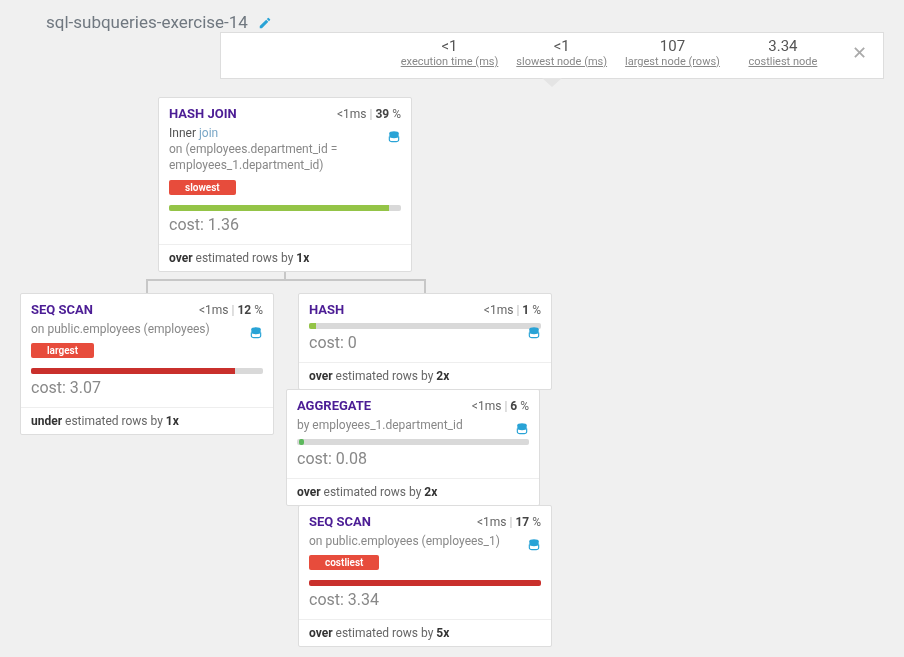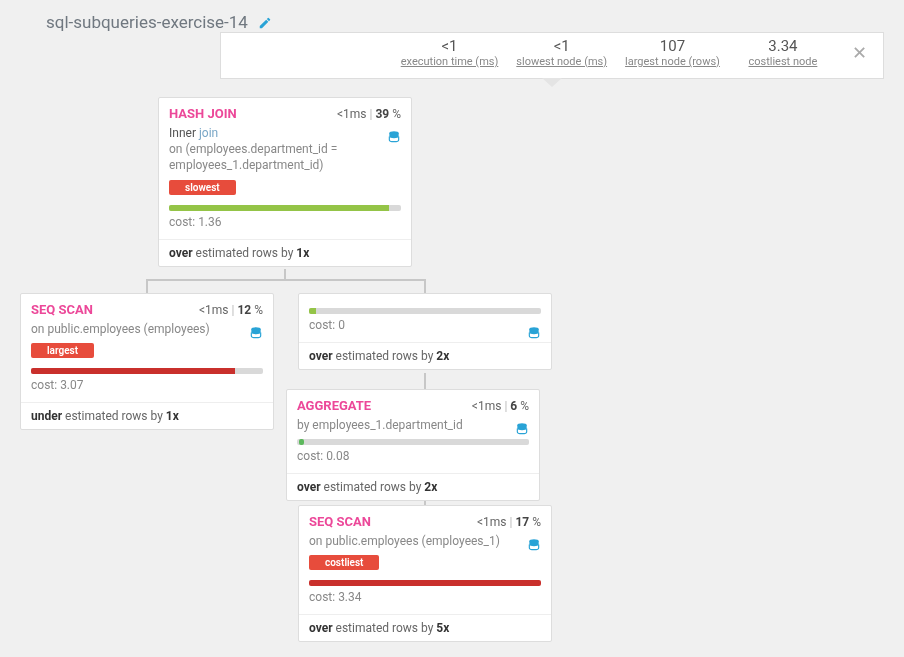--- a/index.html
+++ b/index.html
@@ -52,21 +52,21 @@
   }
   .node {
     position: absolute;
     background: #fff;
     border: 1px solid #ddd;
     width: 254px;
     border-radius: 2px;
   }
   .node-inner { padding: 8px 10px 6px 10px; position: relative; }
   .node-head { display: flex; justify-content: space-between; align-items: center; margin-bottom: 4px; }
-  .node-title { font-weight: 700; color: #ec4899; font-size: 13px; }
+  .node-title { font-weight: 700; color: #4c1d95; font-size: 13px; }
   .node-metrics { font-size: 12px; color: #666; }
   .node-metrics .sep { color: #bbb; margin: 0 3px; }
   .node-metrics b { color: #444; }
   .disk-icon { position: absolute; right: 10px; top: 30px; color: #29a3d6; }
   .subtext { font-size: 12px; color: #888; line-height: 1.35; margin-bottom: 4px; }
   .subtext .kw { color: #555; }
   .subtext .join { color: #7aa7c7; margin-top: 16px; }
   .tag {
     display: inline-block;
     background: #e74c3c;
@@ -85,21 +85,21 @@
     overflow: hidden;
   }
   .bar-fill { height: 100%; }
   .bar-green { background: #94c447; }
   .bar-red { background: #c9302c; }
   .bar-dot {
     height: 6px; background: #d9d9d9; border-radius: 2px; margin: 6px 0 4px 0;
     position: relative;
   }
   .bar-dot::before { content:""; position:absolute; left:2px; top:0; width:5px; height:6px; background:#5cb85c; border-radius:2px; }
-  .cost-line { font-size: 12px; color: #888; margin-bottom: 4px; }
+  .cost-line { font-size: 16px; color: #888; margin-bottom: 4px; }
   .est-row {
     border-top: 1px solid #eee;
     padding: 6px 10px;
     font-size: 12px;
     color: #666;
   }
   .est-row b { color: #333; }
 
   
   #node-hashjoin { top: 0; left: 138px; }
@@ -203,20 +203,26 @@
         </div>
       <div class="cost-line">cost: 3.07</div>
     </div>
     <div class="est-row">
       <b>under</b><span> estimated rows by </span><b>1x</b>
     </div>
   </div>
 
   <div class="node" id="node-hash">
     <div class="node-inner">
+      <div class="node-head">
+        <span class="node-title">HASH</span>
+        <span class="node-metrics">
+          <span>&lt;1ms</span><span class="sep">|</span><b>1</b> %
+        </span>
+      </div>
       <span class="disk-icon">
         <svg class="ic" viewBox="0 0 24 24" fill="currentColor">
             <ellipse cx="12" cy="5" rx="8" ry="3"></ellipse>
             <path d="M4 5v6c0 1.66 3.58 3 8 3s8-1.34 8-3V5"></path>
             <path d="M4 11v6c0 1.66 3.58 3 8 3s8-1.34 8-3v-6" fill="none" stroke="currentColor" stroke-width="2"></path>
           </svg>
       </span>
       <div class="bar-wrap">
           <div class="bar-fill bar-green" style="width:3%"></div>
         </div>

